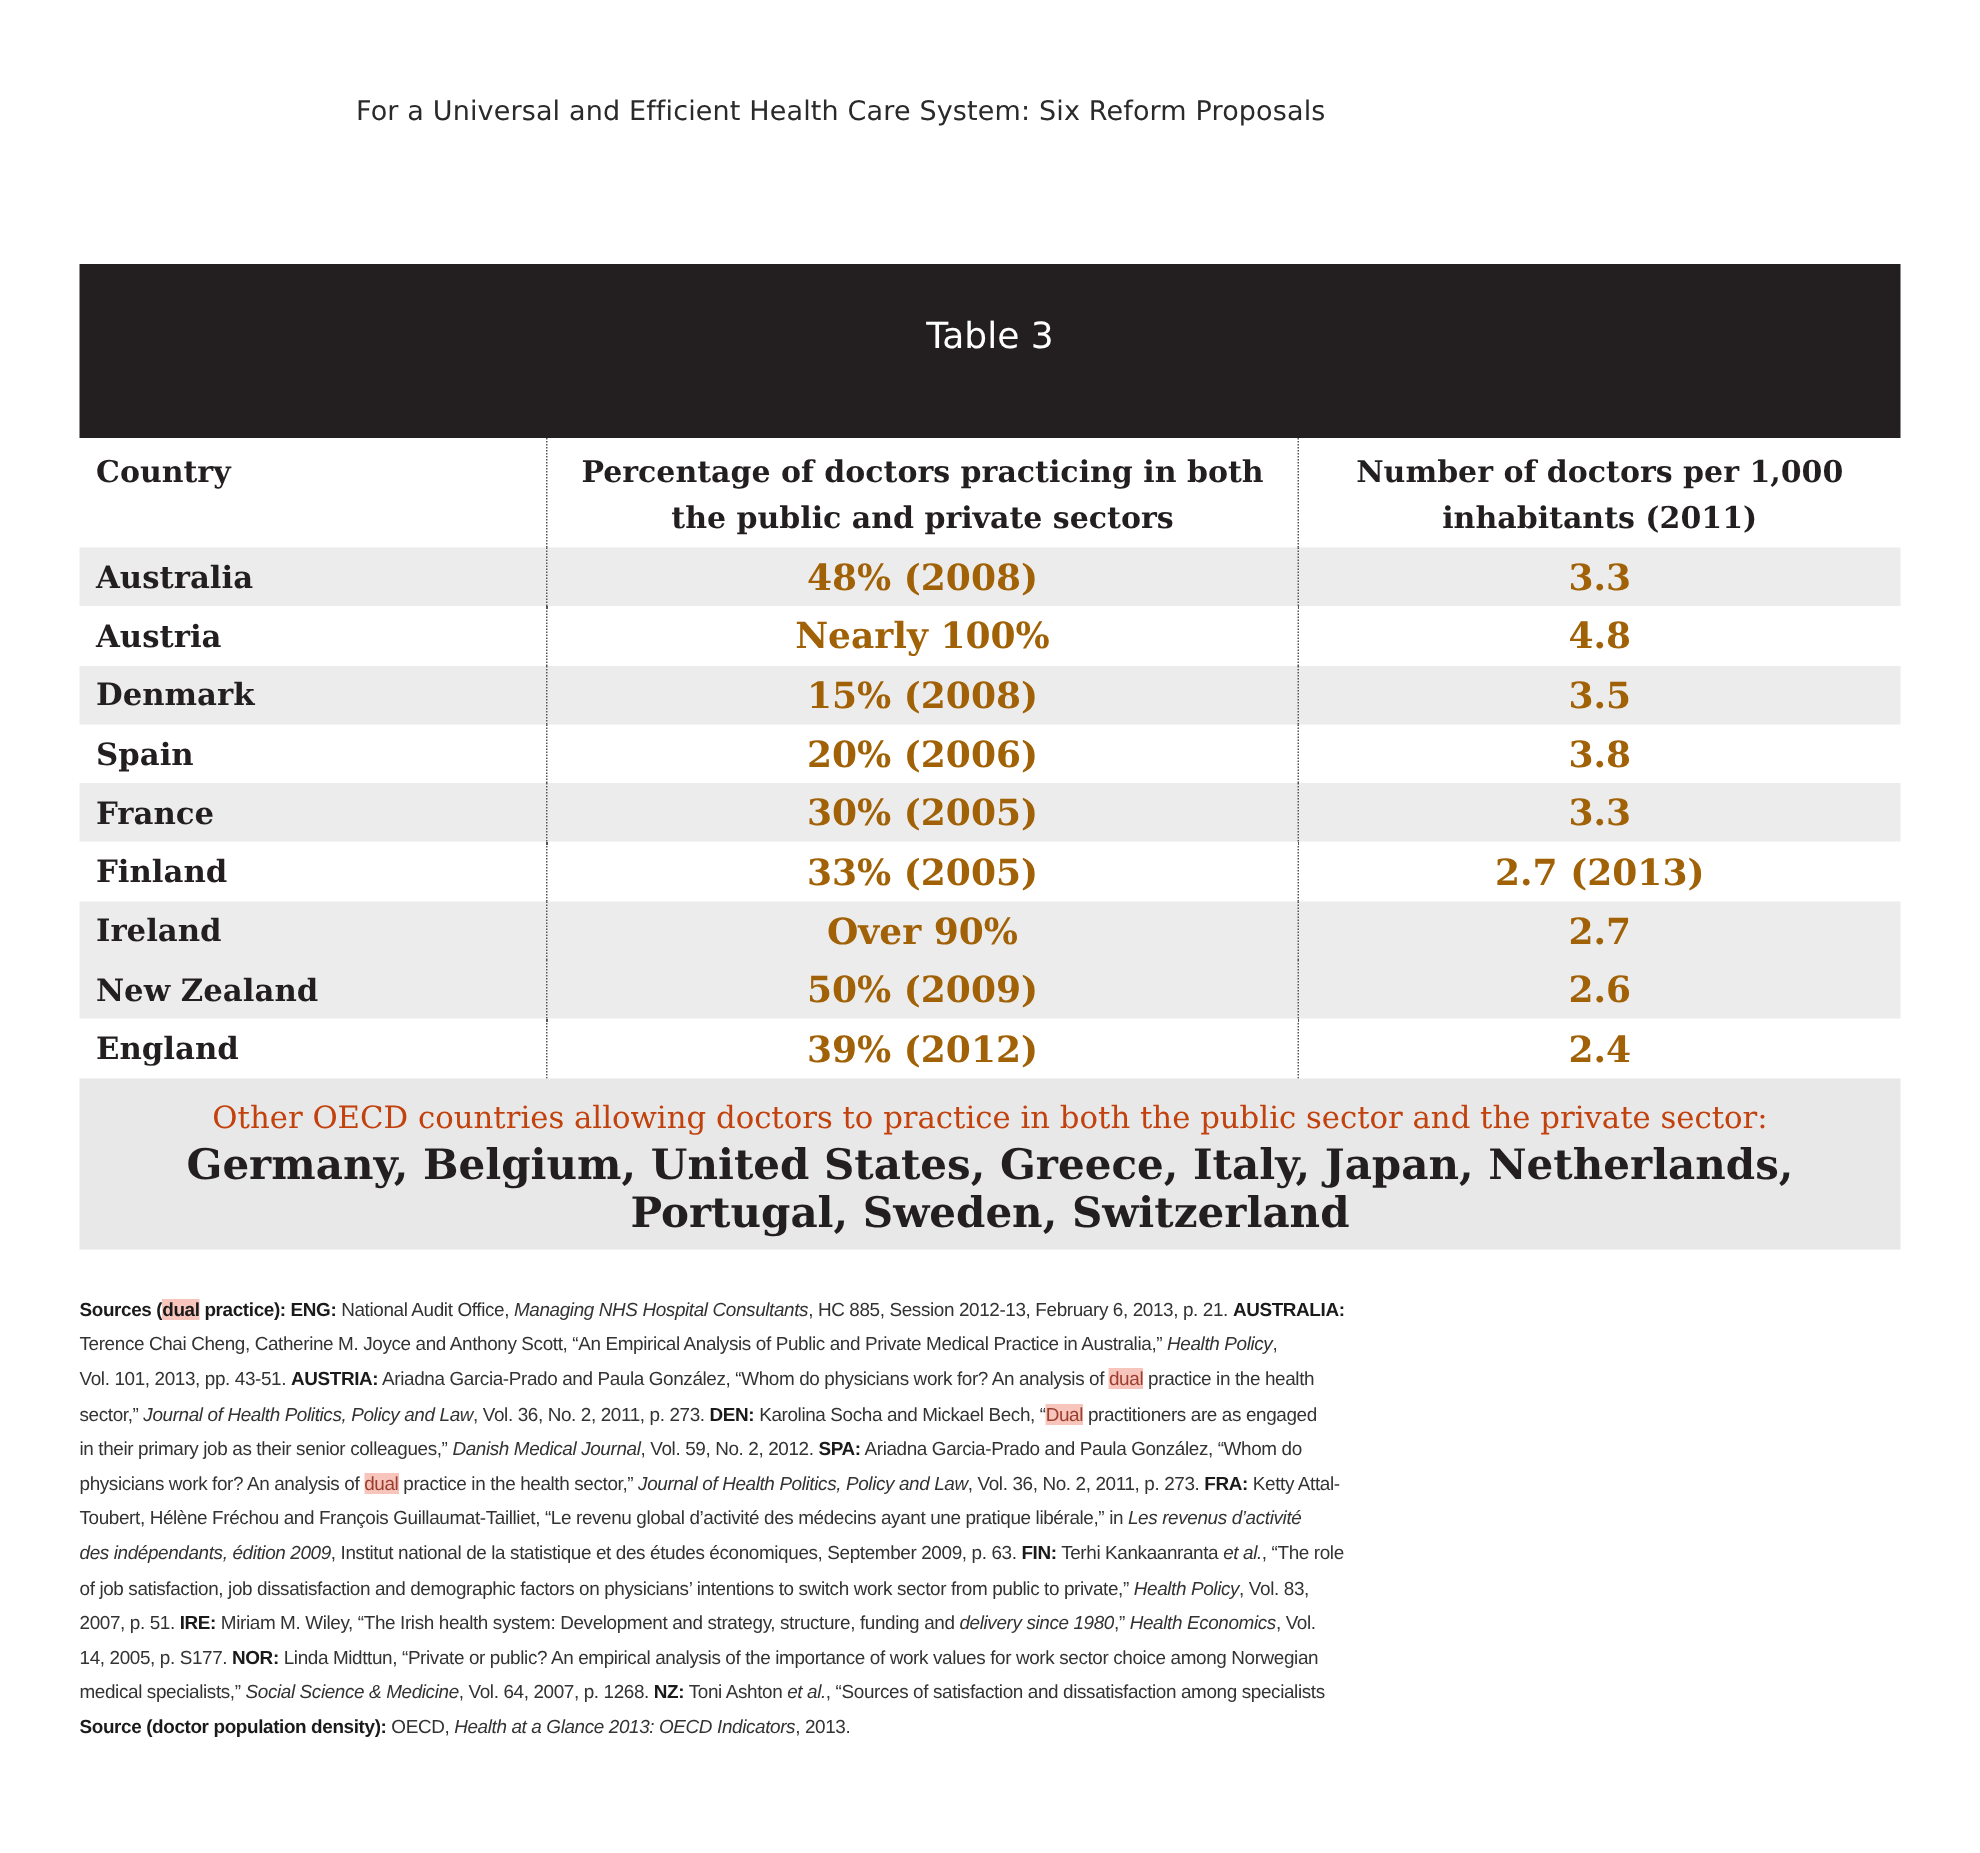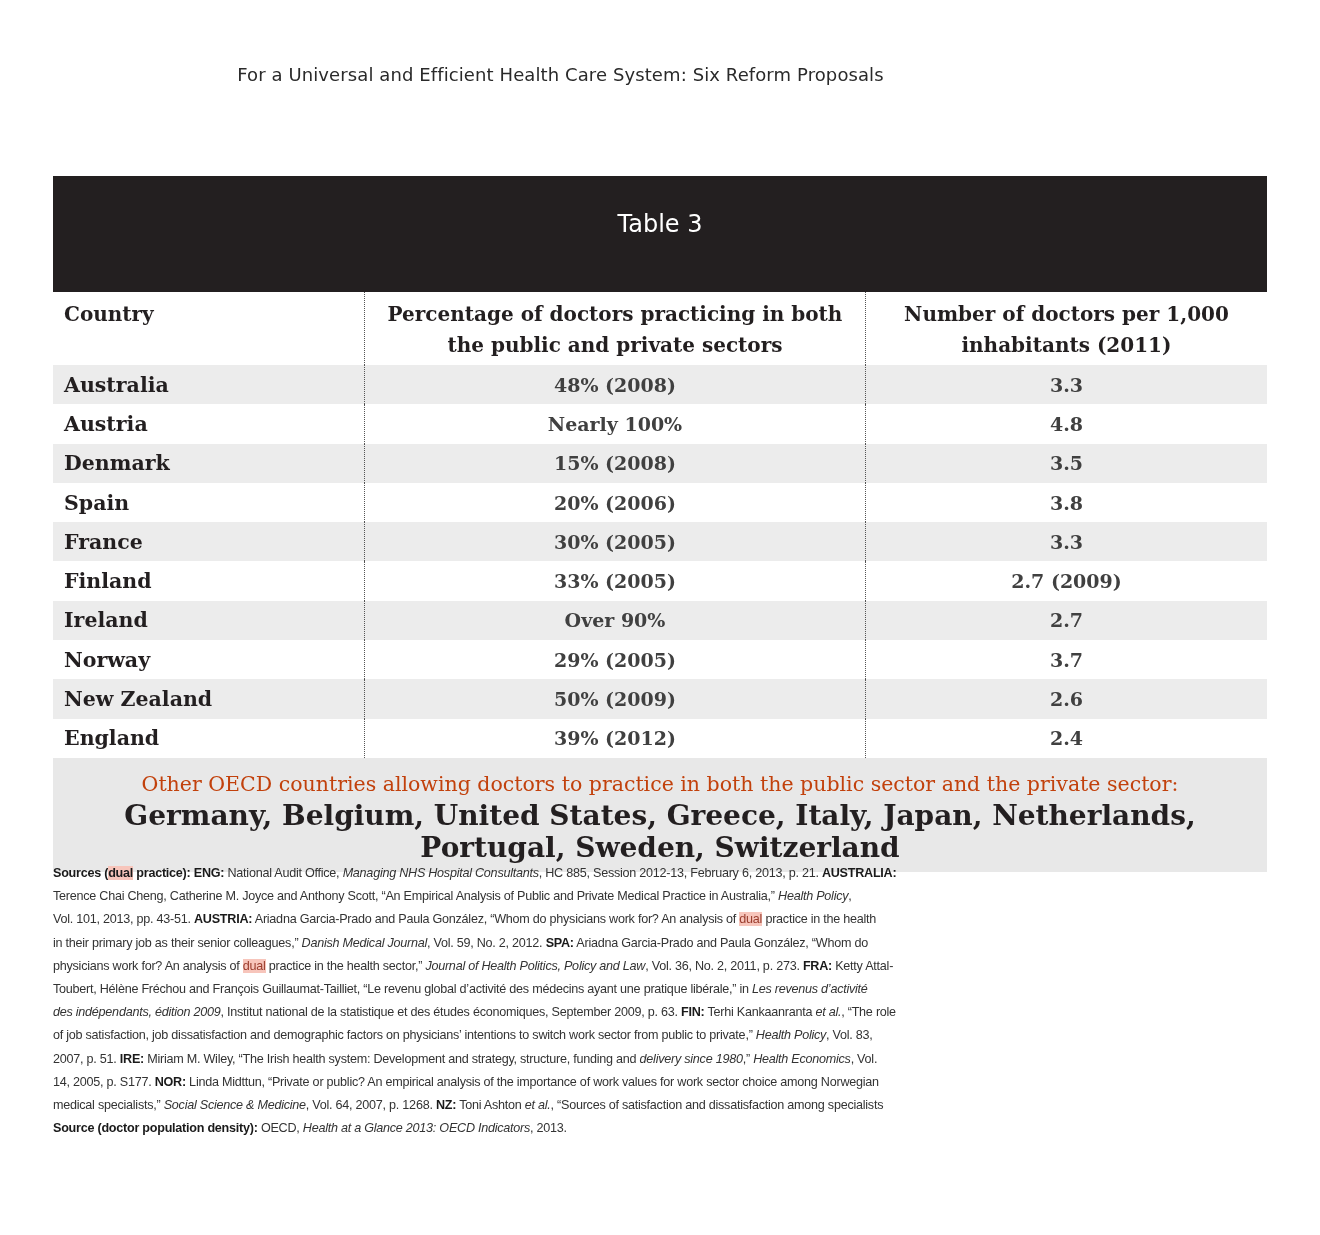--- a/index.html
+++ b/index.html
@@ -20,21 +20,21 @@
   th, td { padding: 0; }
   thead th {
     font-weight: bold; font-size: 20px; line-height: 31px; vertical-align: top;
     padding-top: 7px; padding-bottom: 4px; background: #fff;
   }
   th.c1 { text-align: left; padding-left: 11px; width: 300px; }
   th.c2, td.c2 { width: 500px; text-align: center; border-left: 1.5px dotted #555; }
   th.c3, td.c3 { text-align: center; border-left: 1.5px dotted #555; }
   tbody td { height: 39.3px; font-size: 20.5px; }
   tbody td.c1 { font-weight: bold; padding-left: 11px; }
-  tbody td.c2, tbody td.c3 { font-weight: bold; font-size: 19px; color: #404040; margin-top: 36px; }
+  tbody td.c2, tbody td.c3 { font-weight: bold; font-size: 24px; color: #a16207; margin-top: 36px; }
   tbody tr.shade td { background: #ececec; }
   .other-box {
     background: #e8e8e8; text-align: center; font-family: "DejaVu Serif", serif;
     padding: 10px 0 8px 0;
   }
   .other-box .l1 { font-size: 20.5px; line-height: 32px; color: #c2410c; }
   .other-box .l2 { font-size: 28px; line-height: 32px; font-weight: bold; }
   .sources {
     position: absolute; left: 53px; top: 862px; width: 1214px;
     font-family: Liberation Sans, sans-serif; font-size: 12.6px; line-height: 23.2px; color: #333;
@@ -83,31 +83,26 @@
           <td class="c3">3.8</td>
         </tr>
       <tr class="shade">
           <td class="c1">France</td>
           <td class="c2">30% (2005)</td>
           <td class="c3">3.3</td>
         </tr>
       <tr>
           <td class="c1">Finland</td>
           <td class="c2">33% (2005)</td>
-          <td class="c3">2.7 (2009)</td>
+          <td class="c3">2.7 (2013)</td>
         </tr>
       <tr class="shade">
           <td class="c1">Ireland</td>
           <td class="c2">Over 90%</td>
           <td class="c3">2.7</td>
-        </tr>
-      <tr>
-          <td class="c1">Norway</td>
-          <td class="c2">29% (2005)</td>
-          <td class="c3">3.7</td>
         </tr>
       <tr class="shade">
           <td class="c1">New Zealand</td>
           <td class="c2">50% (2009)</td>
           <td class="c3">2.6</td>
         </tr>
       <tr>
           <td class="c1">England</td>
           <td class="c2">39% (2012)</td>
           <td class="c3">2.4</td>
@@ -117,20 +112,21 @@
   <div class="other-box">
     <div class="l1">Other OECD countries allowing doctors to practice in both the public sector and the private sector:</div>
     <div class="l2">Germany, Belgium, United States, Greece, Italy, Japan, Netherlands, Portugal, Sweden, Switzerland</div>
   </div>
 </div>
 
 <div class="sources">
   <span class="line"><b>Sources (</b><b class="hl">dual</b><b> practice): ENG:</b><span> National Audit Office, </span><i>Managing NHS Hospital Consultants</i><span>, HC 885, Session 2012-13, February 6, 2013, p. 21. </span><b>AUSTRALIA:</b></span>
   <span class="line"><span>Terence Chai Cheng, Catherine M. Joyce and Anthony Scott, “An Empirical Analysis of Public and Private Medical Practice in Australia,” </span><i>Health Policy</i><span>,</span></span>
   <span class="line"><span>Vol. 101, 2013, pp. 43-51. </span><b>AUSTRIA:</b><span> Ariadna Garcia-Prado and Paula González, “Whom do physicians work for? An analysis of </span><span class="hl">dual</span><span> practice in the health</span></span>
+  <span class="line"><span>sector,” </span><i>Journal of Health Politics, Policy and Law</i><span>, Vol. 36, No. 2, 2011, p. 273. </span><b>DEN:</b><span> Karolina Socha and Mickael Bech, “</span><span class="hl">Dual</span><span> practitioners are as engaged</span></span>
   <span class="line"><span>in their primary job as their senior colleagues,” </span><i>Danish Medical Journal</i><span>, Vol. 59, No. 2, 2012. </span><b>SPA:</b><span> Ariadna Garcia-Prado and Paula González, “Whom do</span></span>
   <span class="line"><span>physicians work for? An analysis of </span><span class="hl">dual</span><span> practice in the health sector,” </span><i>Journal of Health Politics, Policy and Law</i><span>, Vol. 36, No. 2, 2011, p. 273. </span><b>FRA:</b><span> Ketty Attal-</span></span>
   <span class="line"><span>Toubert, Hélène Fréchou and François Guillaumat-Tailliet, “Le revenu global d’activité des médecins ayant une pratique libérale,” in </span><i>Les revenus d’activité</i></span>
   <span class="line"><i>des indépendants, édition 2009</i><span>, Institut national de la statistique et des études économiques, September 2009, p. 63. </span><b>FIN:</b><span> Terhi Kankaanranta </span><i>et al.</i><span>, “The role</span></span>
   <span class="line"><span>of job satisfaction, job dissatisfaction and demographic factors on physicians’ intentions to switch work sector from public to private,” </span><i>Health Policy</i><span>, Vol. 83,</span></span>
   <span class="line"><span>2007, p. 51. </span><b>IRE:</b><span> Miriam M. Wiley, “The Irish health system: Development and strategy, structure, funding and </span><i>delivery since 1980</i><span>,” </span><i>Health Economics</i><span>, Vol.</span></span>
   <span class="line"><span>14, 2005, p. S177. </span><b>NOR:</b><span> Linda Midttun, “Private or public? An empirical analysis of the importance of work values for work sector choice among Norwegian</span></span>
   <span class="line"><span>medical specialists,” </span><i>Social Science &amp; Medicine</i><span>, Vol. 64, 2007, p. 1268. </span><b>NZ:</b><span> Toni Ashton </span><i>et al.</i><span>, “Sources of satisfaction and dissatisfaction among specialists</span></span>
   <span class="line"><b>Source (doctor population density):</b><span> OECD, </span><i>Health at a Glance 2013: OECD Indicators</i><span>, 2013.</span></span>
 </div>

